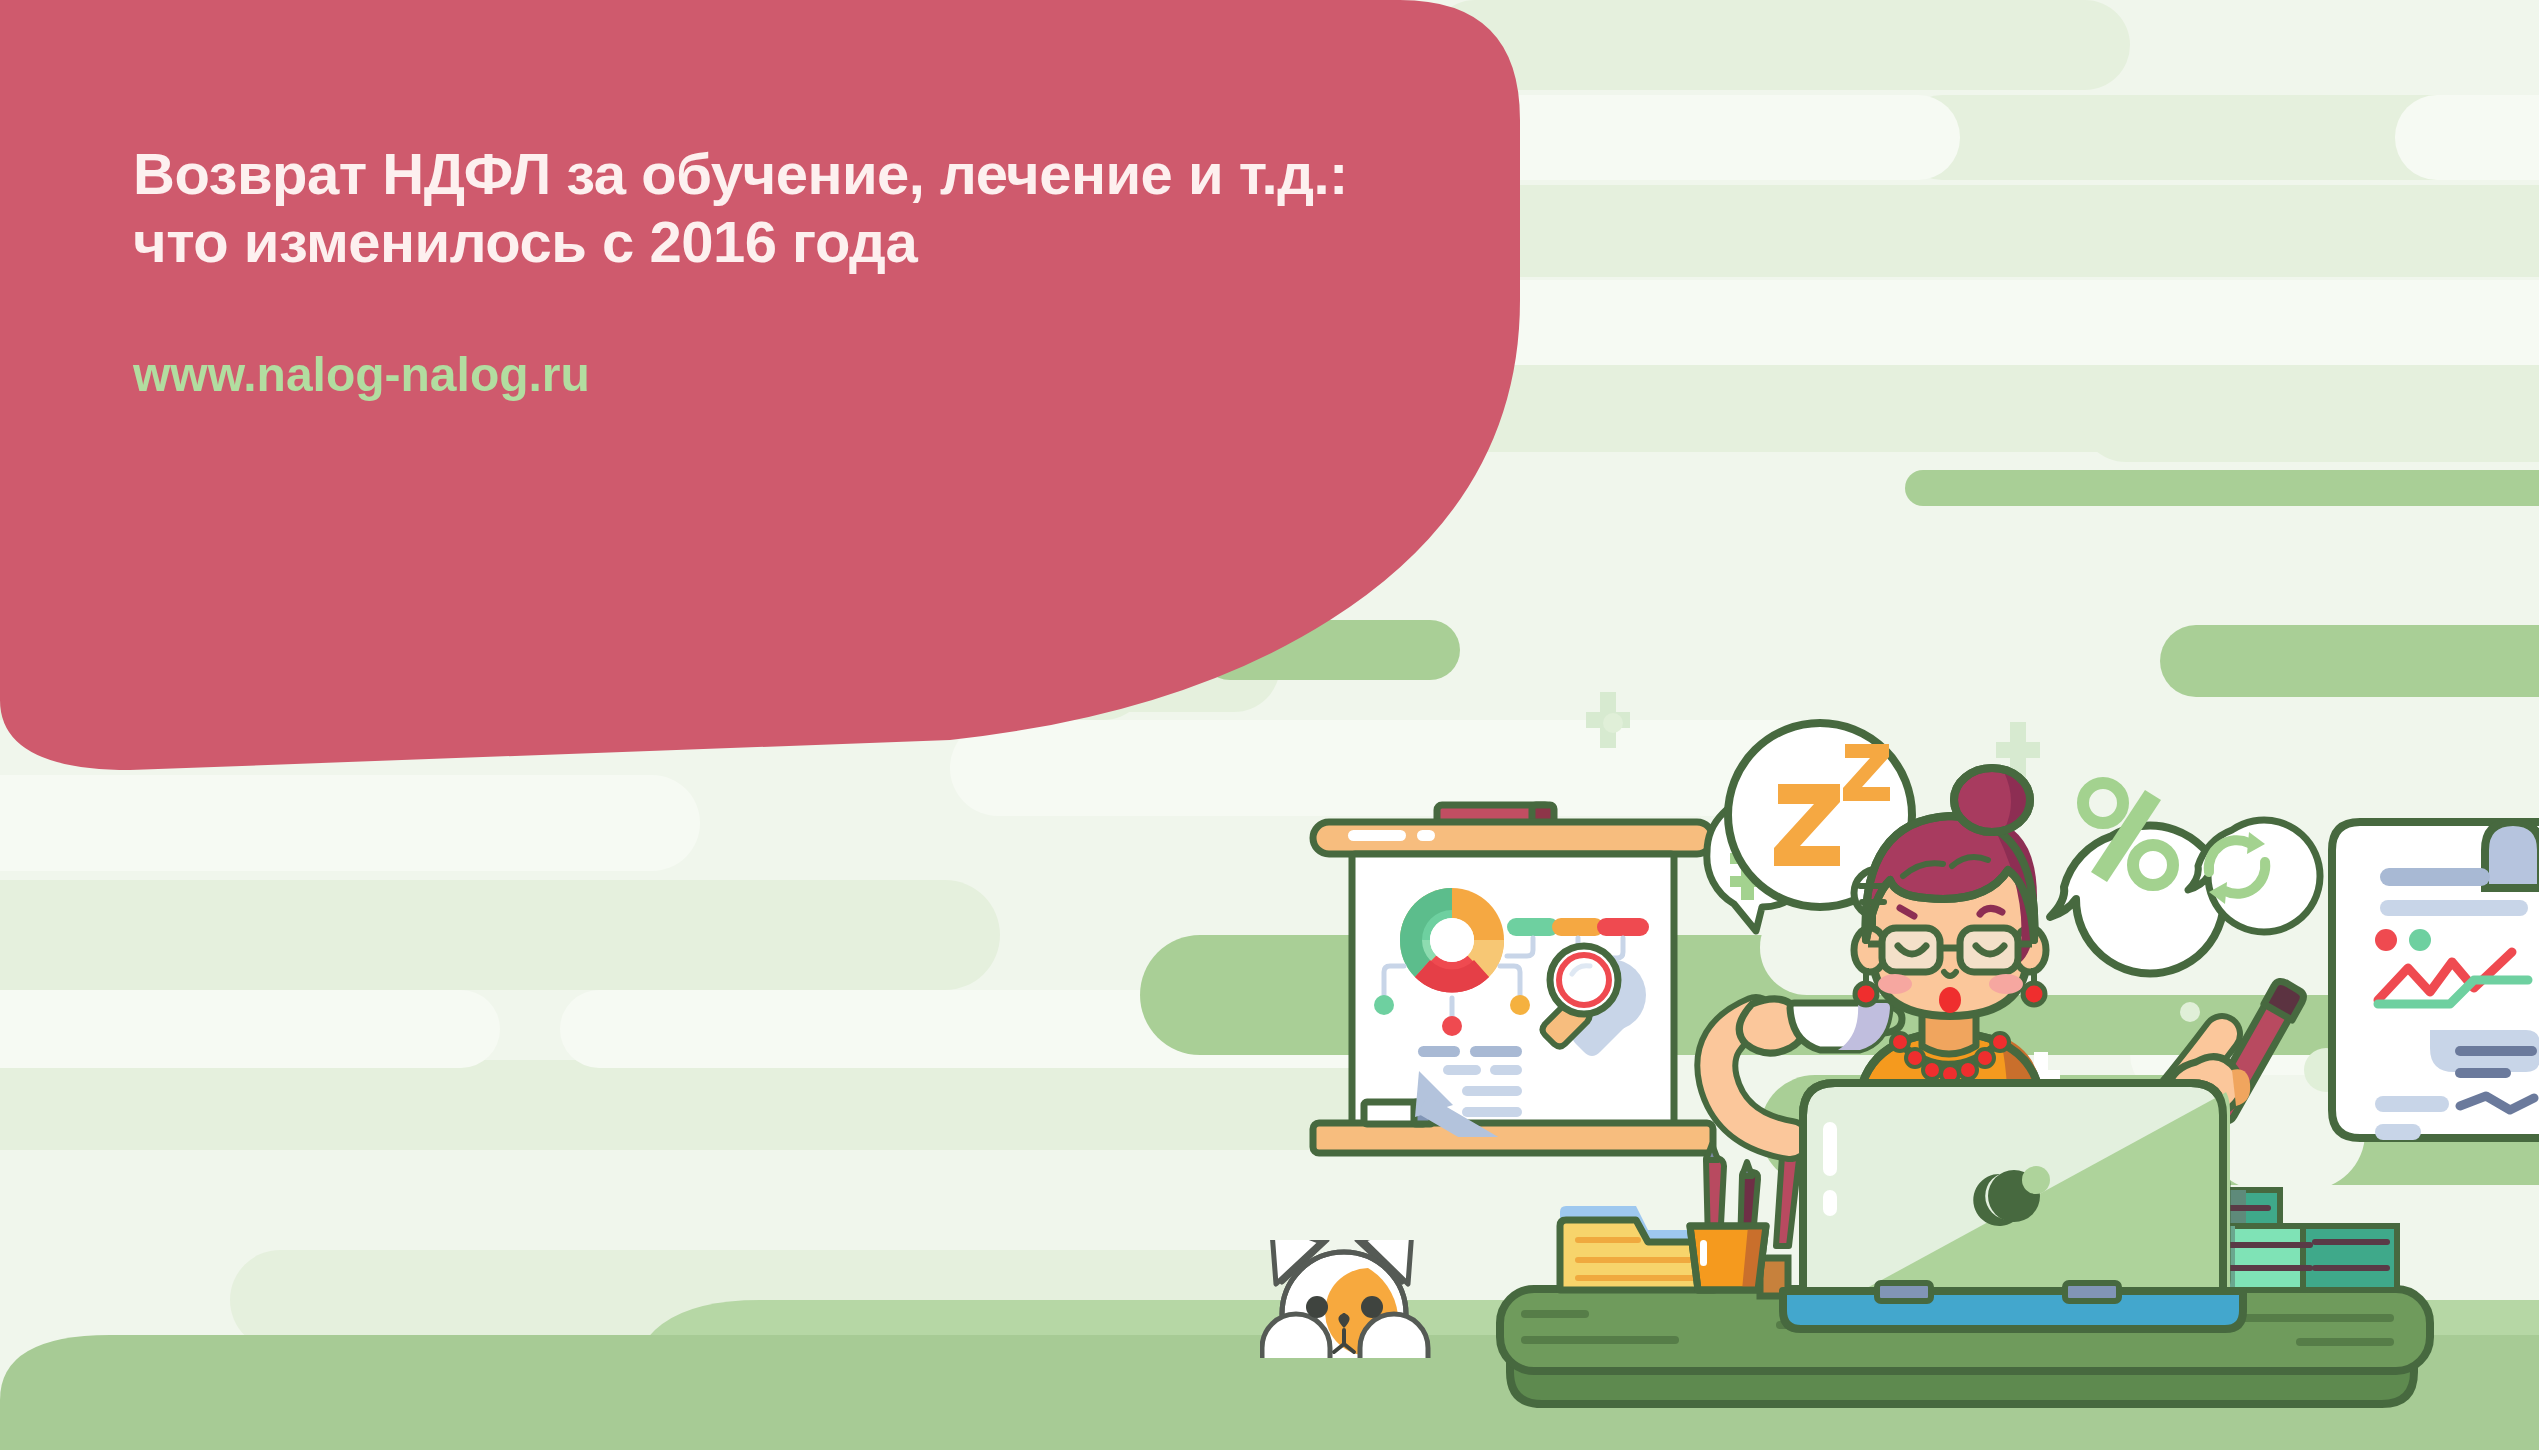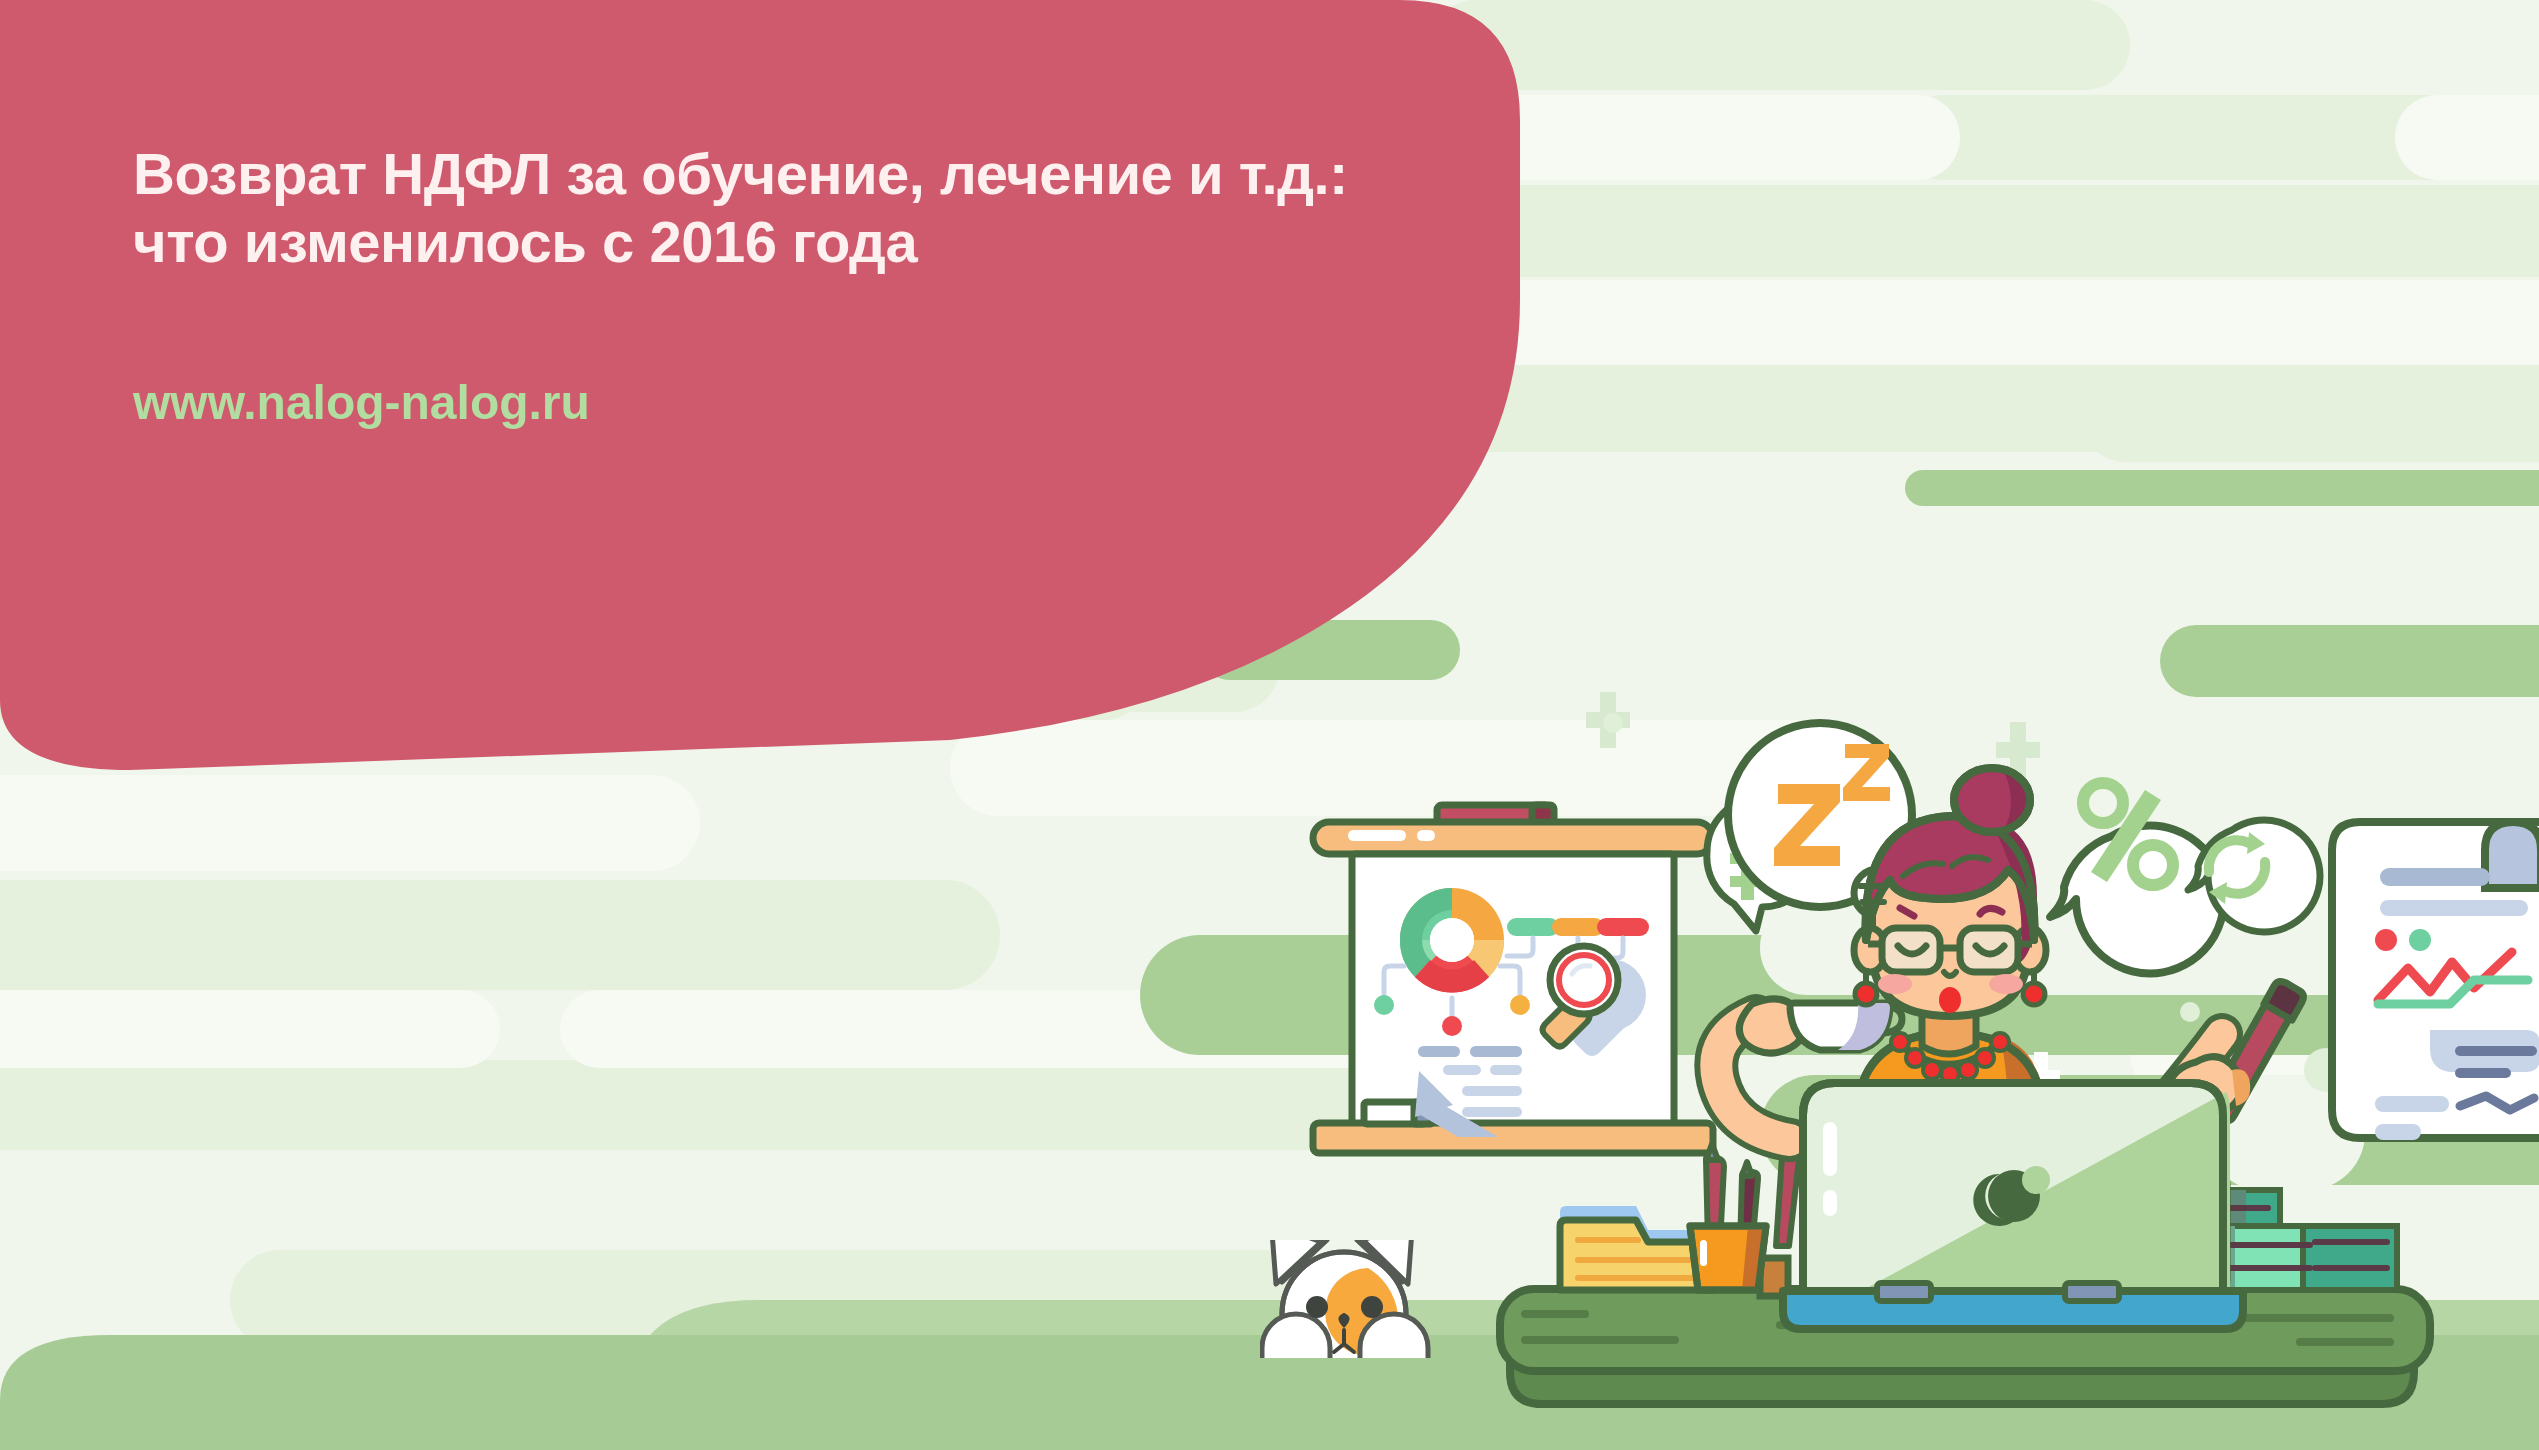--- a/index.html
+++ b/index.html
@@ -20,21 +20,21 @@
     color:#fdf0ef;
     font-weight:700;
     font-size:58px;
     line-height:1.18;
     letter-spacing:-0.5px;
     margin:0;
     white-space:nowrap;
   }
   .headline .l2{display:block;}
   .site-url{
-    margin-top:98px;
+    margin-top:70px;
     color:#b2dda0;
     font-weight:700;
     font-size:48px;
     letter-spacing:0px;
     white-space:nowrap;
   }
 </style>
 </head>
 <body>
 

